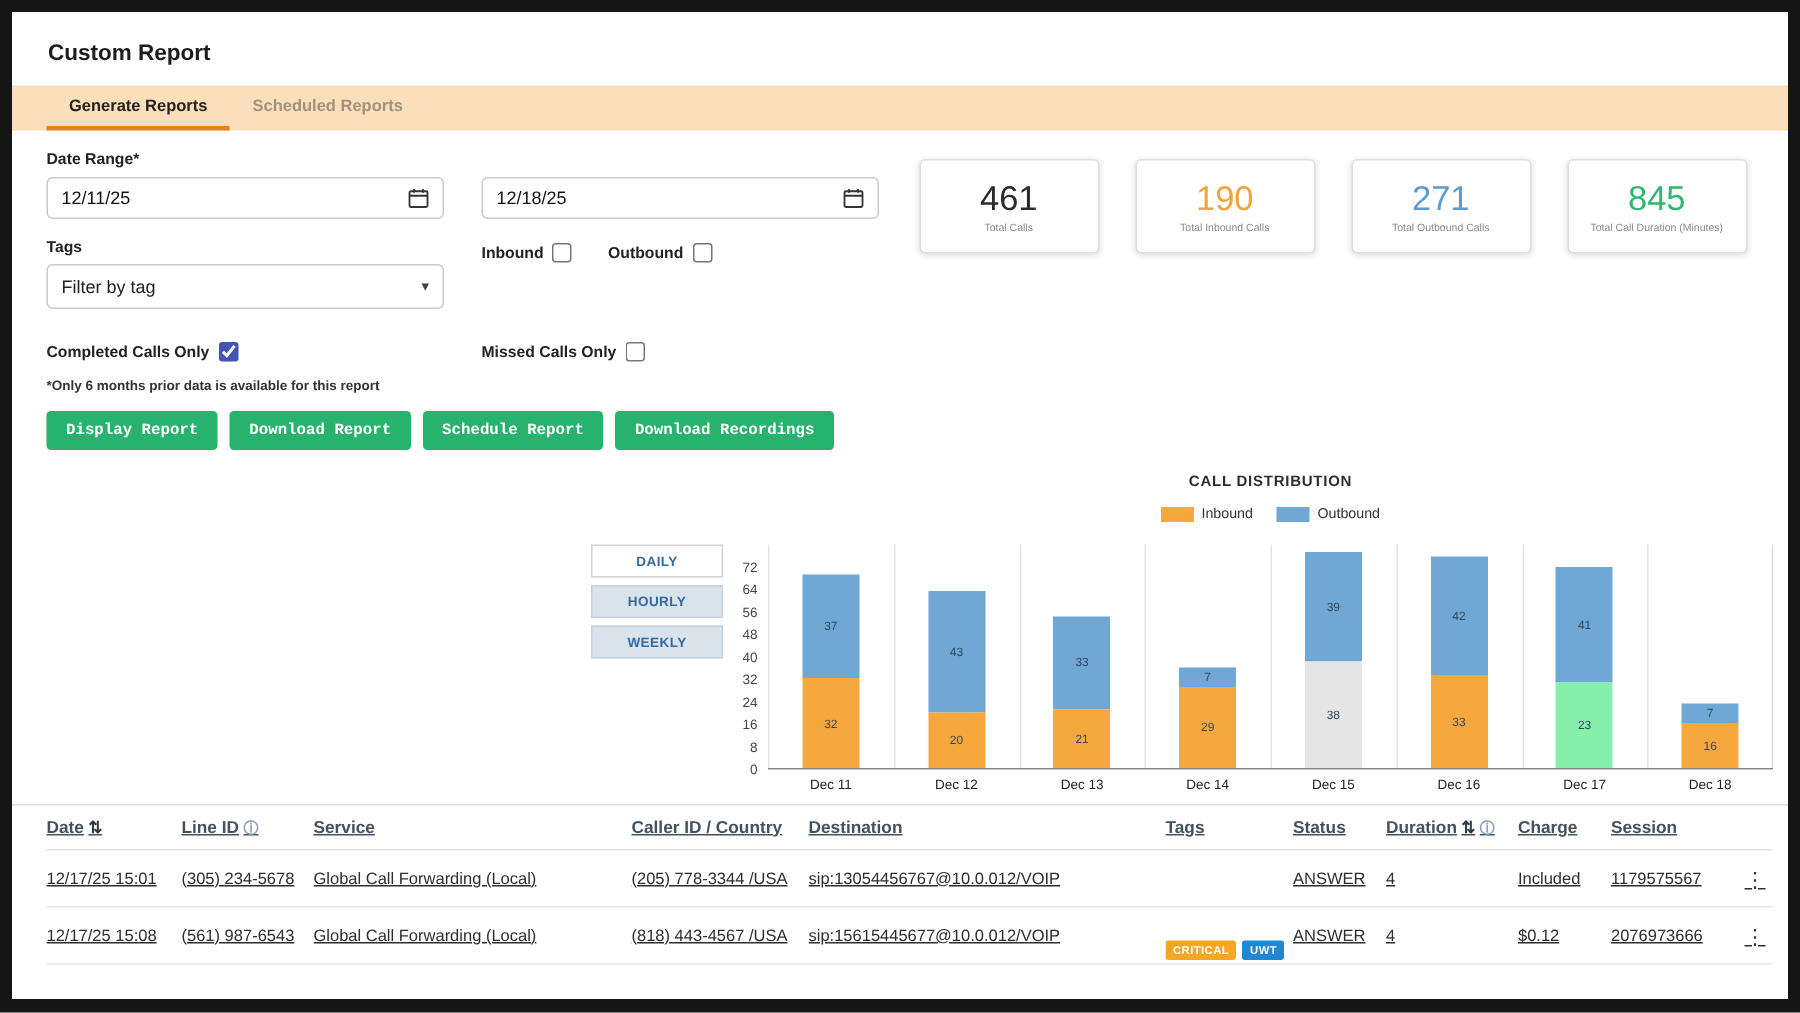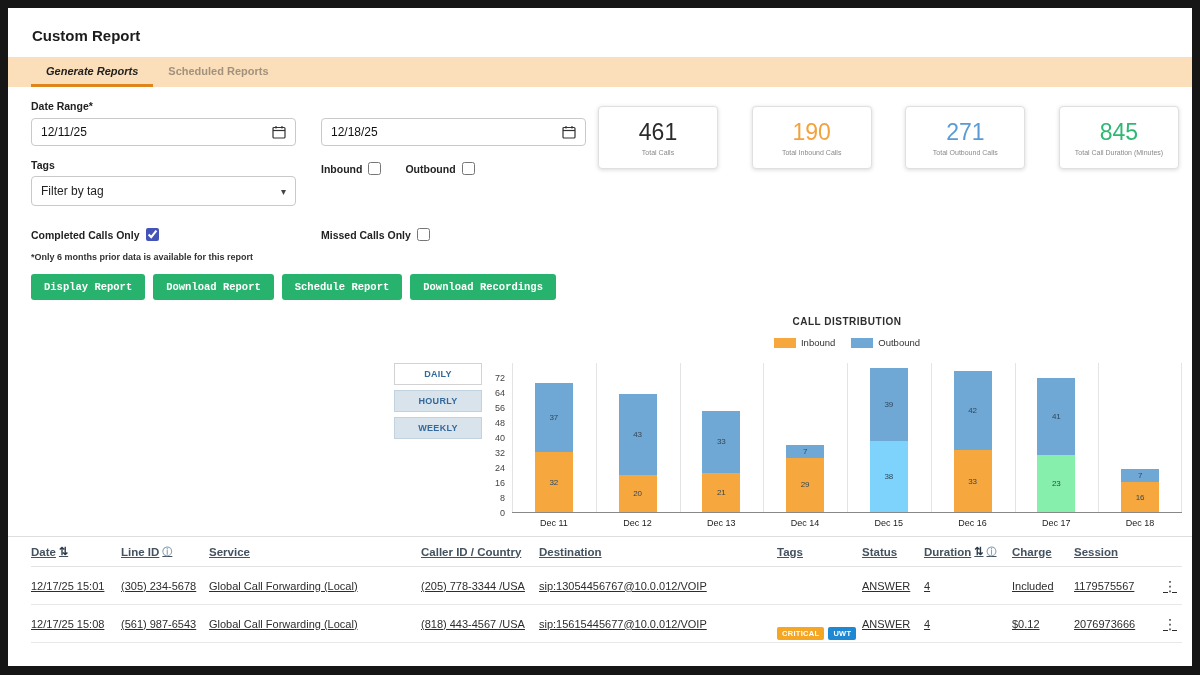--- a/index.html
+++ b/index.html
@@ -6,21 +6,21 @@
   html, body { width: 1200px; height: 675px; }
   body { background: #161616; font-family: "Liberation Sans", sans-serif; position: relative; }
   .page { position: absolute; left: 8px; top: 8px; width: 1184px; height: 658px; background: #ffffff; overflow: hidden; }
 
   .page-header { padding: 19px 24px 13px; }
   .page-title { font-size: 15px; font-weight: bold; color: #1c1c1c; }
 
   .tab-bar { height: 30px; background: #fbdfba; display: flex; align-items: stretch; padding-left: 23px; }
   .tab { display: flex; align-items: center; padding: 0 15px; font-size: 11px; font-weight: bold;
          color: #a2917c; cursor: pointer; border-bottom: 3px solid transparent; }
-  .tab.active { color: #23211e; border-bottom-color: #e0851c; font-style: italic; }
+  .tab.active { color: #23211e; border-bottom-color: #e0851c; }
 
   .main { padding: 13px 10px 0 23px; }
 
   .top-row { display: flex; }
   .form-col { width: 567px; flex: 0 0 567px; }
   .field-label { font-size: 10.5px; font-weight: bold; color: #222; }
   .date-row { display: flex; gap: 25px; margin-top: 6px; }
   .text-input { width: 265px; height: 28px; border: 1px solid #c9c9c9; border-radius: 4px;
                 display: flex; align-items: center; justify-content: space-between;
                 padding: 0 9px; font-size: 12px; color: #111; background: #fff; cursor: text; }
@@ -33,21 +33,21 @@
   .check-inline { display: flex; align-items: center; gap: 6px; font-size: 10.5px; font-weight: bold; color: #222; }
   .check-row { display: flex; gap: 24px; padding-top: 3px; }
   input[type="checkbox"] { width: 13px; height: 13px; accent-color: #4353b8; cursor: pointer; }
   .bottom-check-row { display: flex; margin-top: 22px; }
   .bottom-check-row .check-inline:first-child { width: 290px; }
   .note { font-size: 9px; color: #333; margin-top: 11px; font-weight: bold; }
   .btn-row { display: flex; gap: 8px; margin-top: 12px; }
   .green-btn { border: none; color: #fff; font-size: 10.5px; font-weight: bold; padding: 7px 13px;
                border-radius: 3px; cursor: pointer; font-family: Liberation Mono, monospace; }
 
-  .stats-row { flex: 1; display: flex; gap: 24px; justify-content: space-between; margin-top: 6px; padding-right: 3px; align-items: flex-start; }
+  .stats-row { flex: 1; display: flex; gap: 24px; justify-content: center; margin-top: 6px; padding-right: 3px; align-items: flex-start; }
   .stat-card { width: 120px; height: 63px; background: #fff; border: 1px solid #e0e0e0; border-radius: 4px;
                box-shadow: 0 1px 4px rgba(0,0,0,0.15); display: flex; flex-direction: column;
                align-items: center; justify-content: center; gap: 3px; }
   .stat-value { font-size: 23px; color: #2b2b2b; }
   .stat-label { font-size: 7px; color: #8a8a8a; text-align: center; padding: 0 3px; }
 
   .chart-block { width: 780px; margin-left: auto; margin-top: 16px; }
   .chart-title { margin-left: 110px; text-align: center; font-size: 10px; font-weight: bold;
                  letter-spacing: 0.5px; color: #2e2e2e; }
   .chart-legend { margin-left: 110px; display: flex; justify-content: center; gap: 16px; margin-top: 10px;
@@ -258,21 +258,21 @@
               </div>
               <div class="group">
                 <div class="bar">
                   <div class="seg" style="height: 13.125px; background: rgb(111, 168, 212);">7</div>
                   <div class="seg" style="height: 54.375px; background: rgb(246, 168, 63);">29</div>
                 </div>
               </div>
               <div class="group">
                 <div class="bar">
                   <div class="seg" style="height: 73.125px; background: rgb(111, 168, 212);">39</div>
-                  <div class="seg" style="height: 71.25px; background: #7dd3fc;">38</div>
+                  <div class="seg" style="height: 71.25px; background: #e5e5e5;">38</div>
                 </div>
               </div>
               <div class="group">
                 <div class="bar">
                   <div class="seg" style="height: 78.75px; background: rgb(111, 168, 212);">42</div>
                   <div class="seg" style="height: 61.875px; background: rgb(246, 168, 63);">33</div>
                 </div>
               </div>
               <div class="group">
                 <div class="bar">

